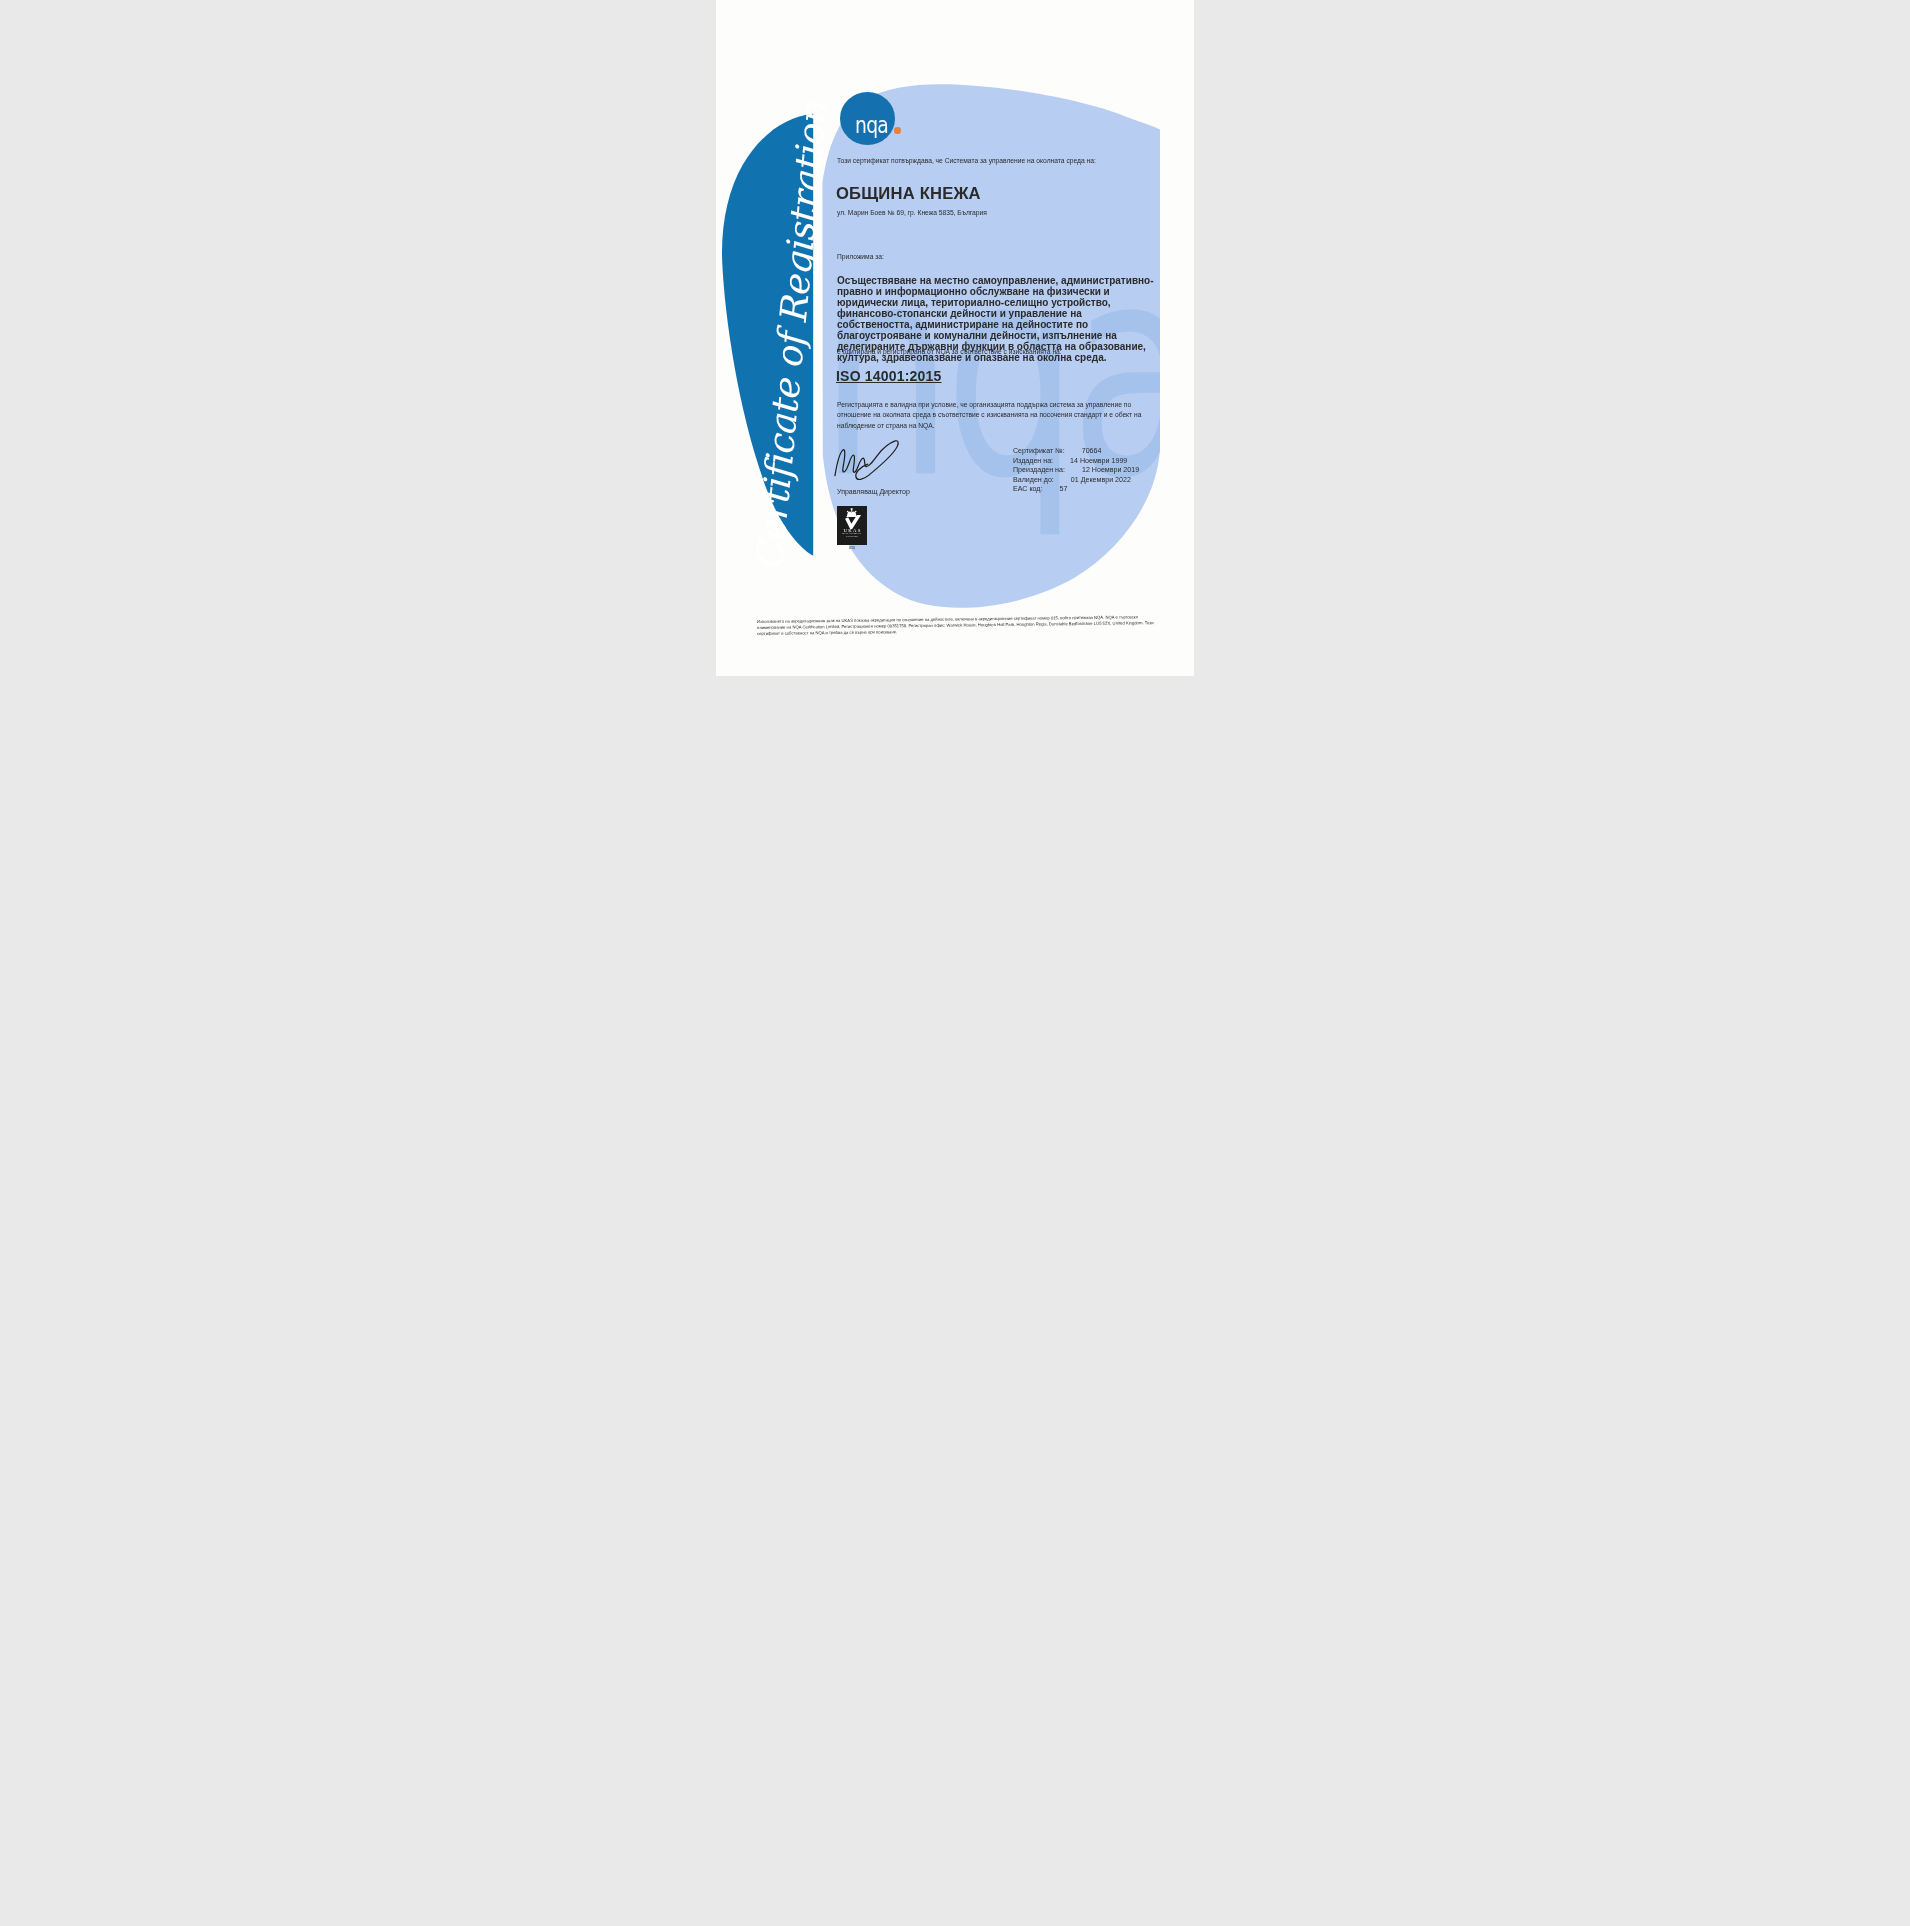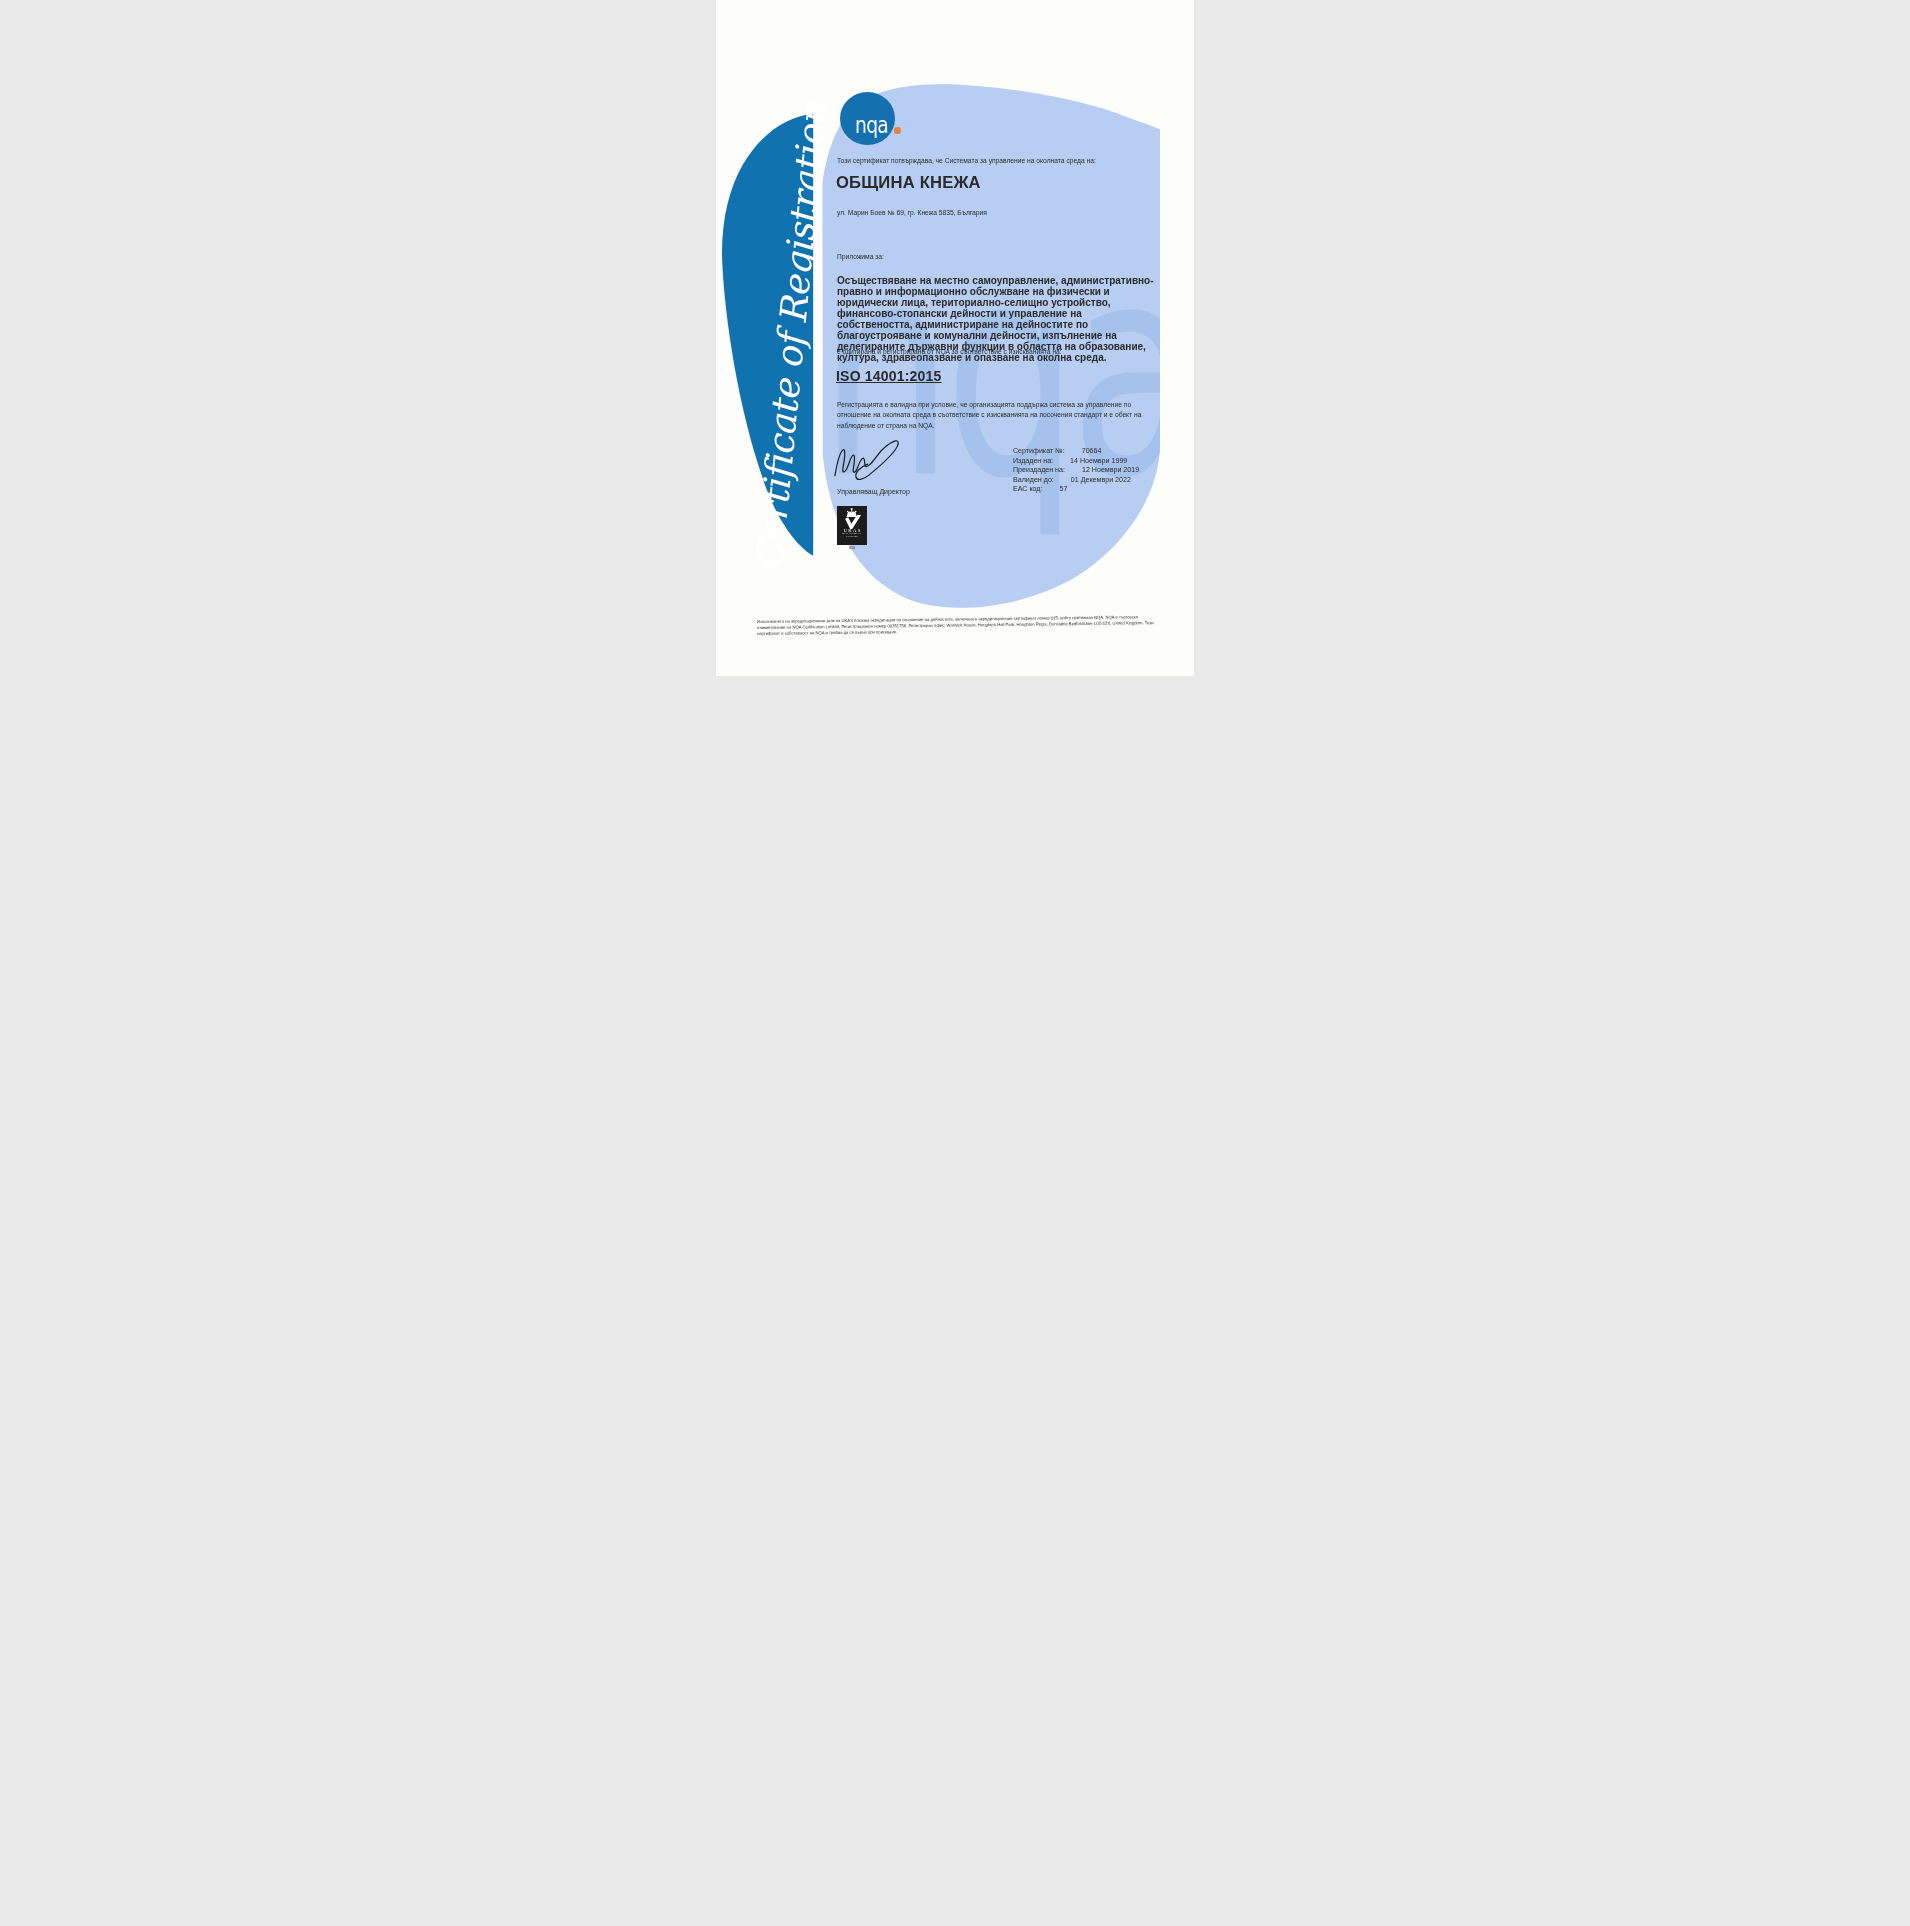--- a/index.html
+++ b/index.html
@@ -44,21 +44,21 @@
     color:#f7f9fb;
     transform:scale(0.94,1.12);
     transform-origin:left bottom;
   }
   .logo-dot{
     position:absolute;left:54px;top:35px;width:6.5px;height:6.5px;
     background:#e8813d;border-radius:50%;
   }
   
   .intro{left:121px;top:156px;width:300px;font-size:6.7px;line-height:1.35;}
-  .org-name{left:120px;top:173px;font-size:16.6px;font-weight:bold;letter-spacing:0.2px;white-space:nowrap;}
+  .org-name{left:120px;top:184px;font-size:16.6px;font-weight:bold;letter-spacing:0.2px;white-space:nowrap;}
   .address{left:121px;top:209px;font-size:6.7px;}
   .applicable{left:121px;top:253px;font-size:6.7px;}
   .scope{left:121px;top:275px;width:317px;font-size:10px;font-weight:bold;line-height:11px;}
   .audited{left:121px;top:348px;font-size:6.7px;}
   .standard{left:120px;top:368px;font-size:14px;font-weight:bold;letter-spacing:0.2px;text-decoration:underline;}
   .validity{left:121px;top:400px;width:310px;font-size:6.7px;line-height:10.4px;}
   .signature{left:114px;top:439px;width:77px;height:45px;}
   .director{left:121px;top:488px;font-size:7px;}
   .details{left:297px;top:447px;font-size:7.1px;line-height:9.6px;white-space:nowrap;}
   .detail-line span{display:inline;}

